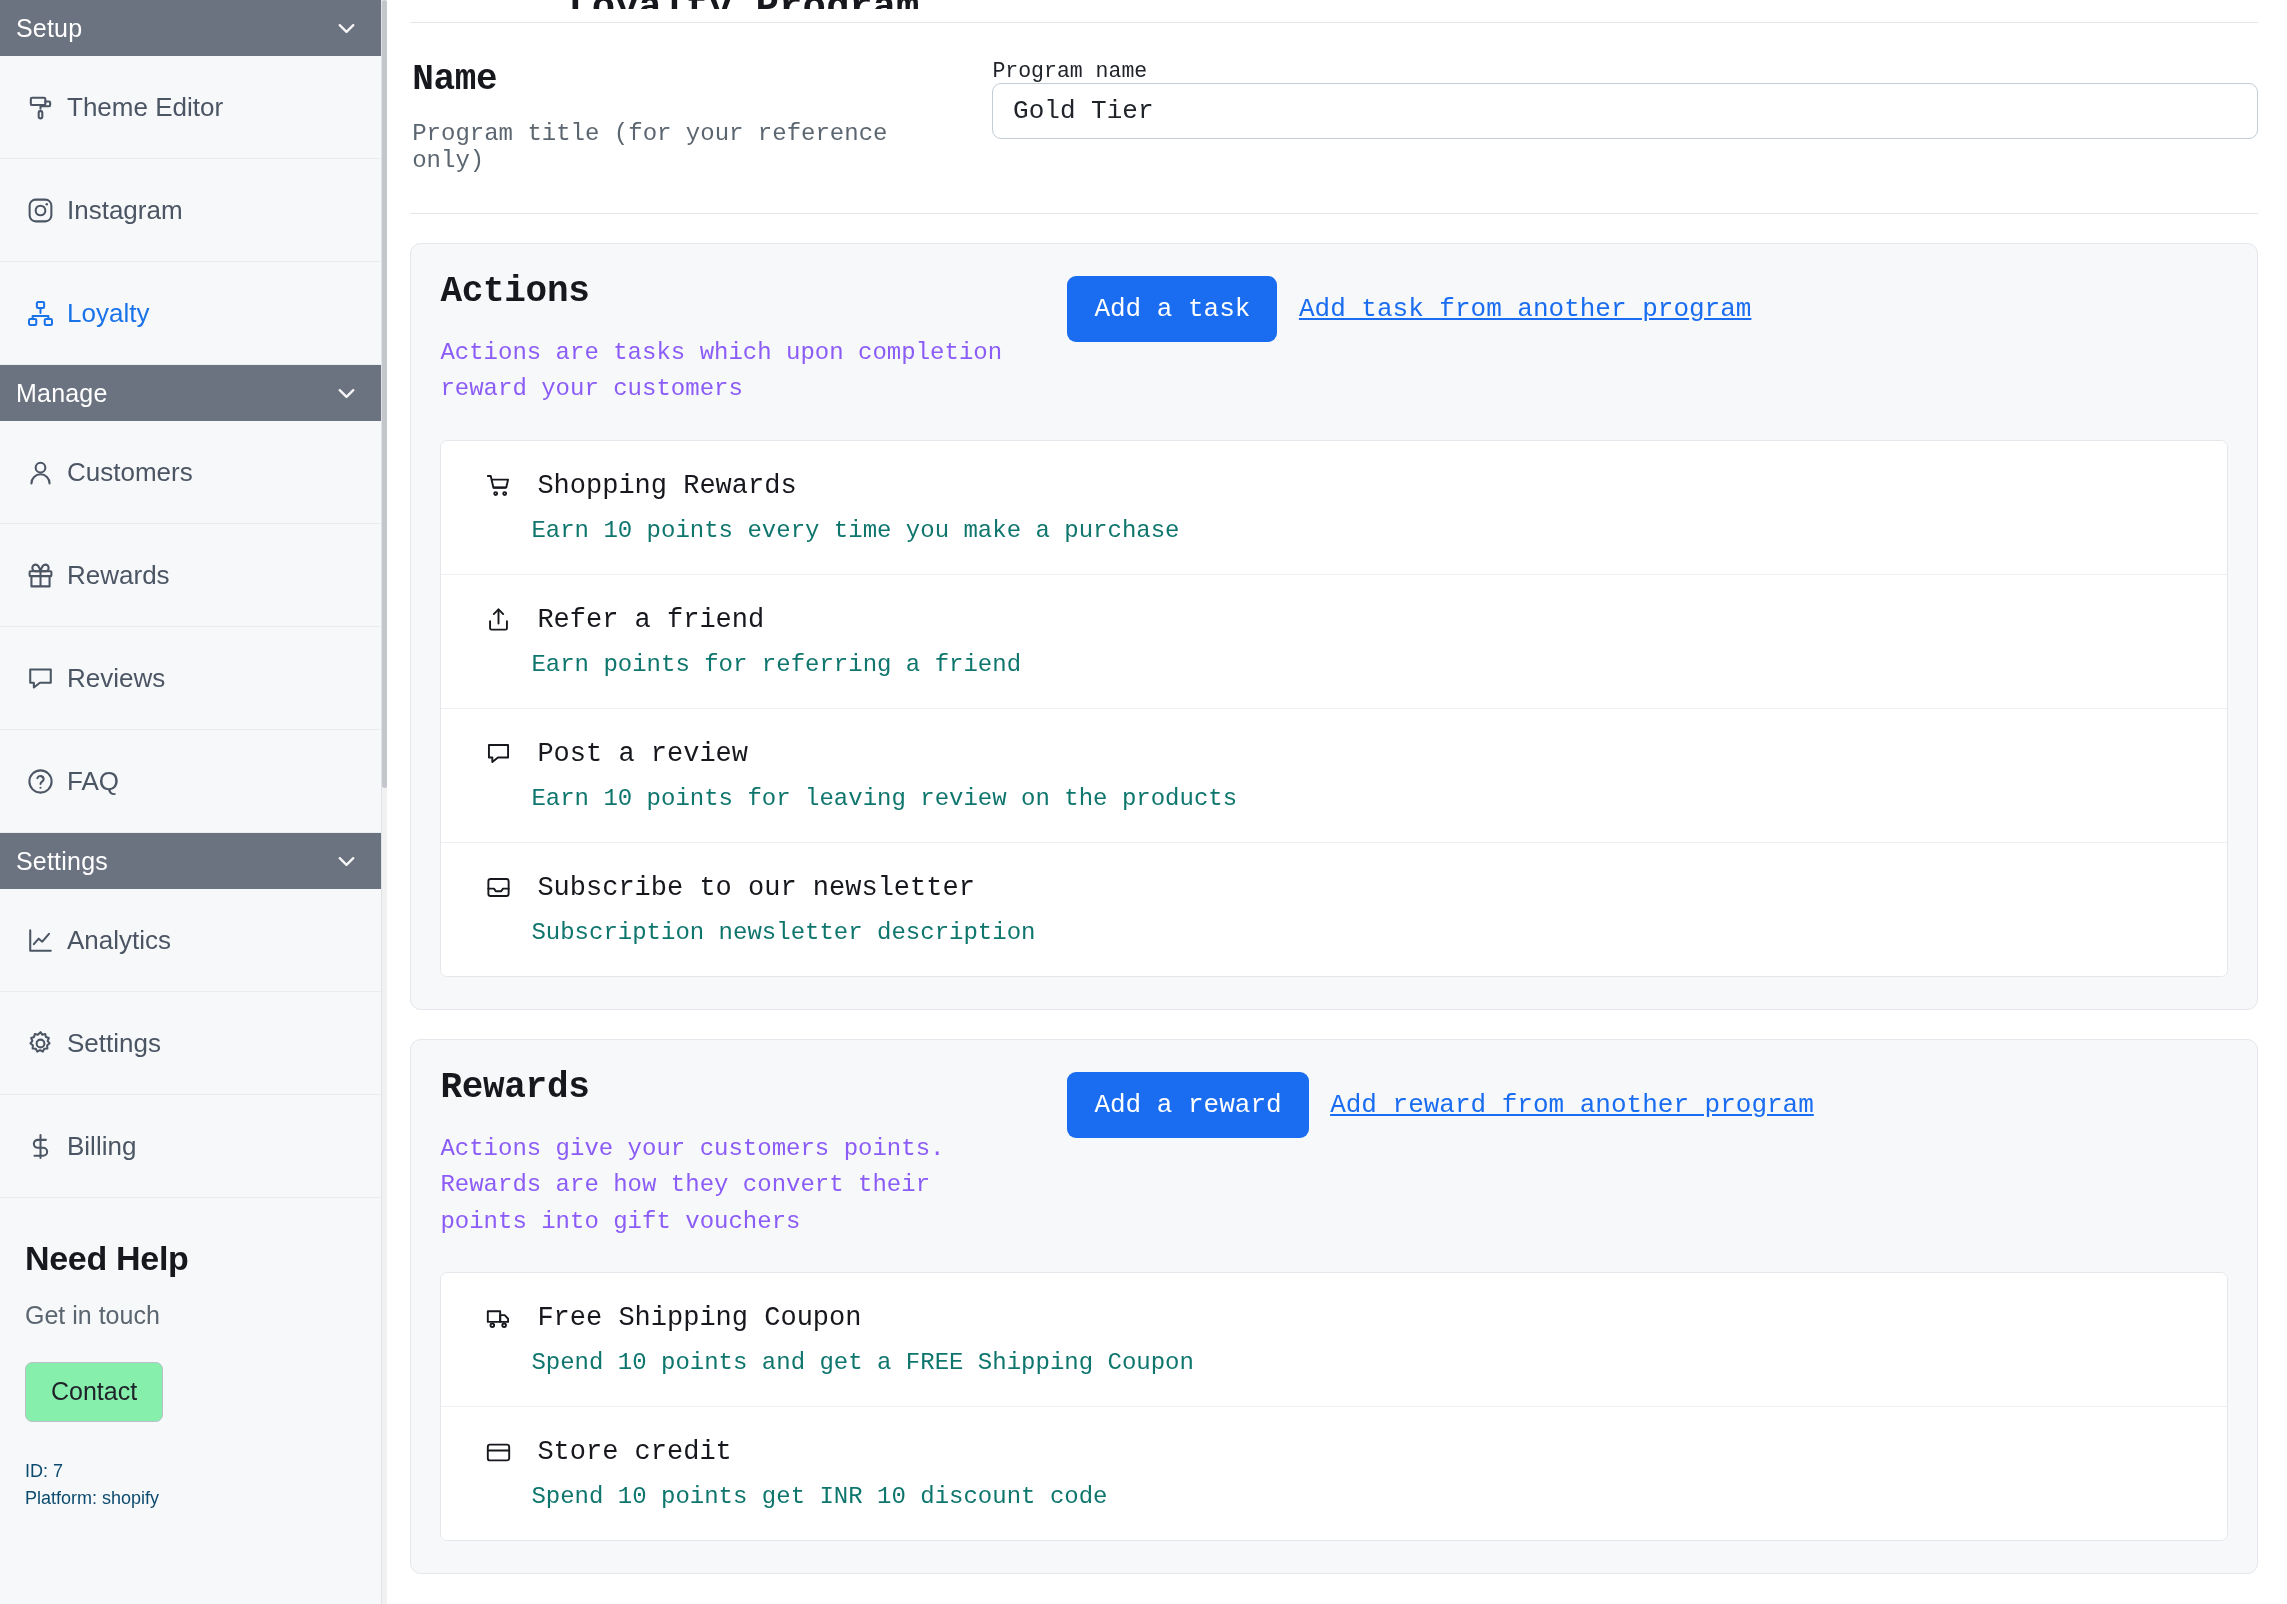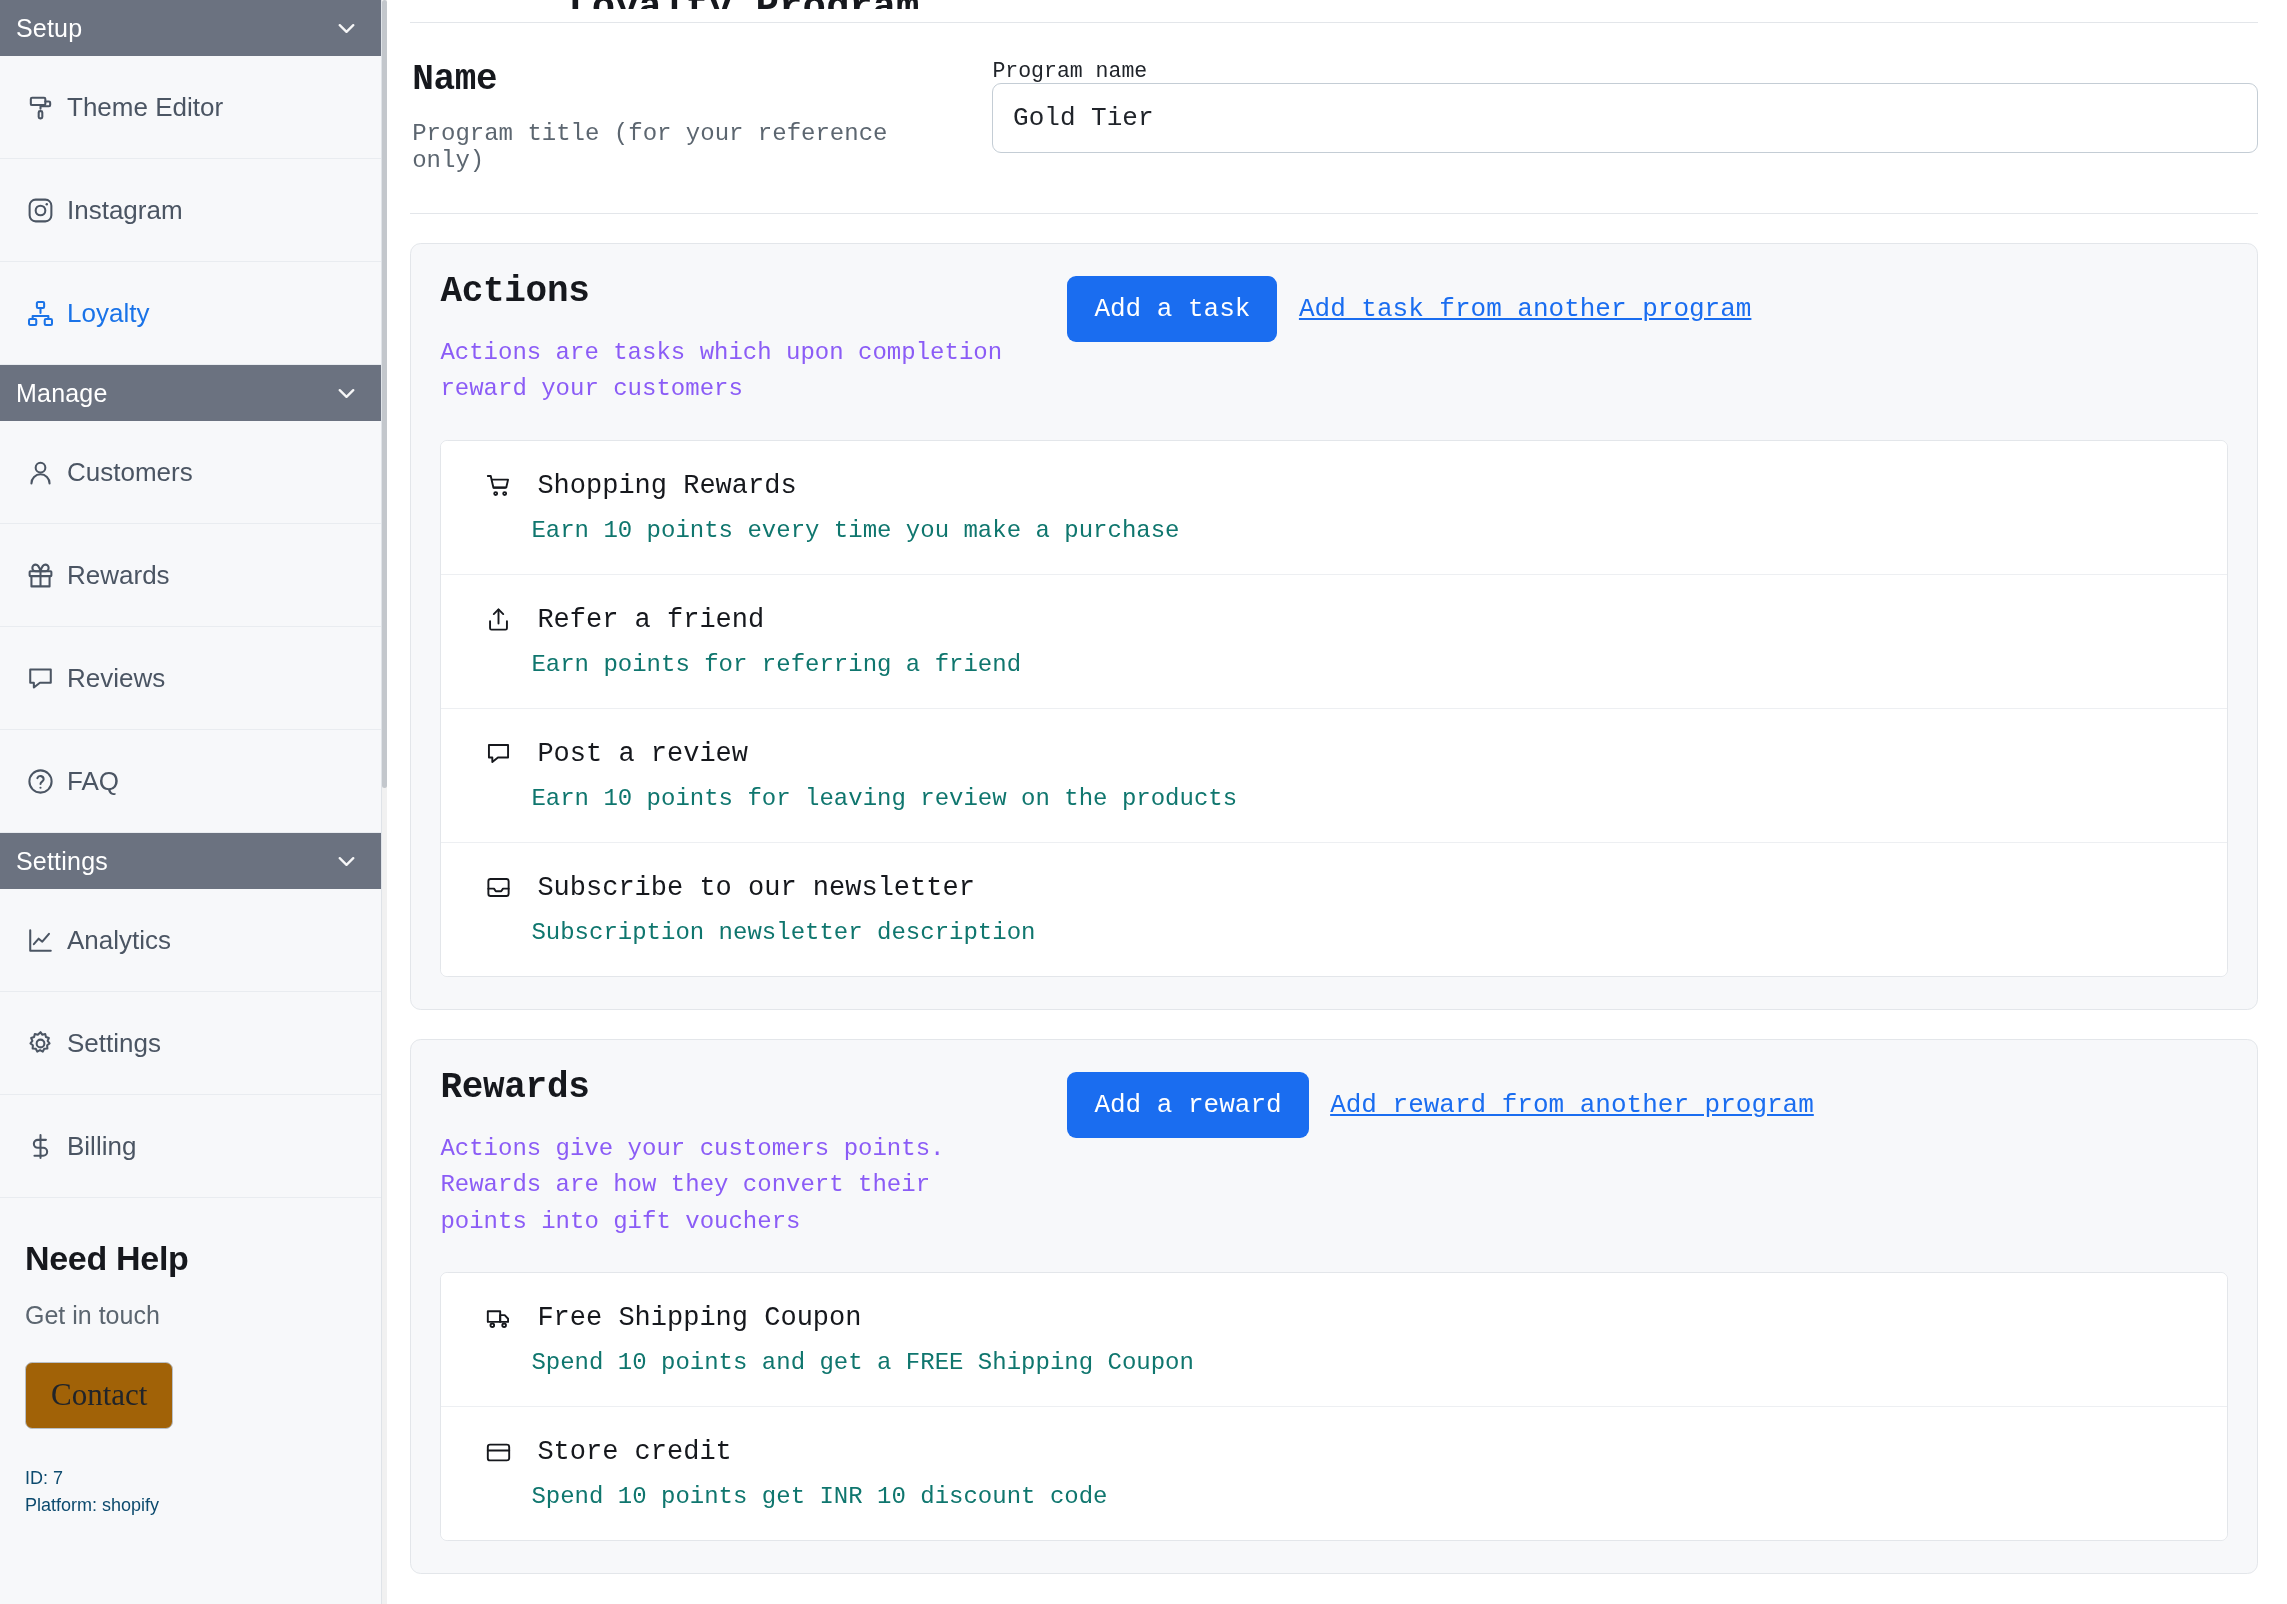--- a/index.html
+++ b/index.html
@@ -48,25 +48,25 @@
     padding: 41px 25px 0 25px;
   }
   .help-title { font-size: 34px; font-weight: 700; color: #16181d; letter-spacing: -0.3px; }
   .help-sub { font-size: 25px; color: #5c6670; margin-top: 23px; }
   .contact-btn {
     margin-top: 32px;
     display: inline-block;
     border: 1.8px solid #b9c0c8;
     border-radius: 7.2px;
     padding: 14.3px 25px;
-    font-size: 31px;
+    font-size: 25px;
     color: #20242a;
-    background: #a16207;
+    background: #86efac;
     cursor: pointer;
-    font-family: Liberation Serif, serif;
+    font-family: Liberation Sans, sans-serif;
   }
   .meta { margin-top: 36px; font-size: 18px; color: #0c4a6e; line-height: 1.55; }
 
   
   .main {
     flex: 1 1 auto;
     height: 1605px;
     background: #ffffff;
     position: relative;
     overflow: hidden;
@@ -94,21 +94,21 @@
   
   .name-block {
     display: flex; padding: 36px 0 39px 0; border-bottom: 1.8px solid #e3e6ea;
   }
   .name-left { width: 548px; flex: 0 0 548px; padding-left: 1.8px; }
   .name-head { font-size: 36px; font-weight: 700; color: #16181d; letter-spacing: -0.3px; }
   .name-desc { font-size: 24px; color: #5c6670; margin-top: 19.7px; }
   .name-right { flex: 1 1 auto; padding-left: 34px; }
   .field-label { font-size: 21.5px; color: #20242a; margin-bottom: 10.7px; }
   .field-input {
-    width: 100%; height: 70px;
+    width: 100%; height: 56px;
     border: 1.8px solid #c4cdd5; border-radius: 9px;
     background: #ffffff;
     font-size: 26px; color: #20242a;
     padding: 0 19.7px;
     font-family: inherit;
   }
 
   
   .section-card {
     border: 1.8px solid #e3e6ea;

